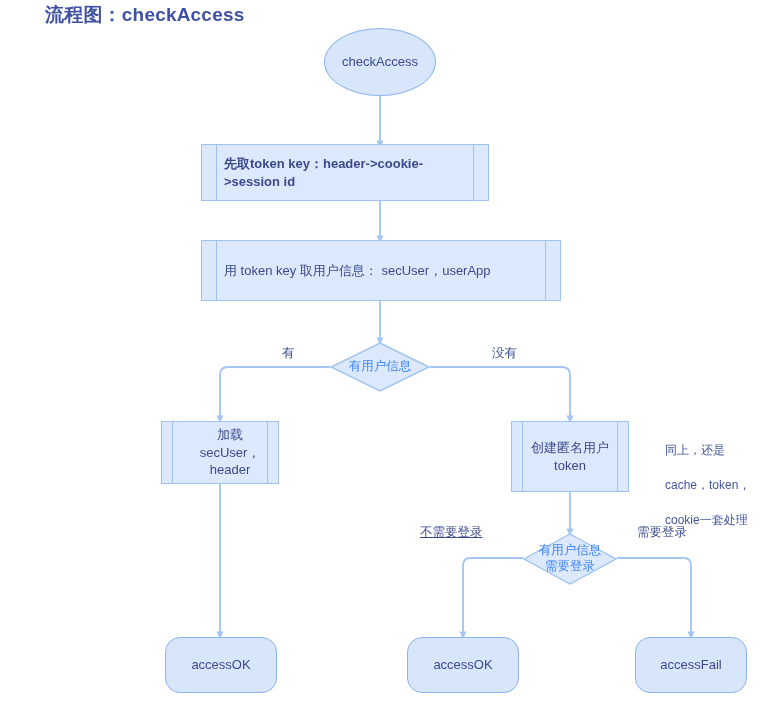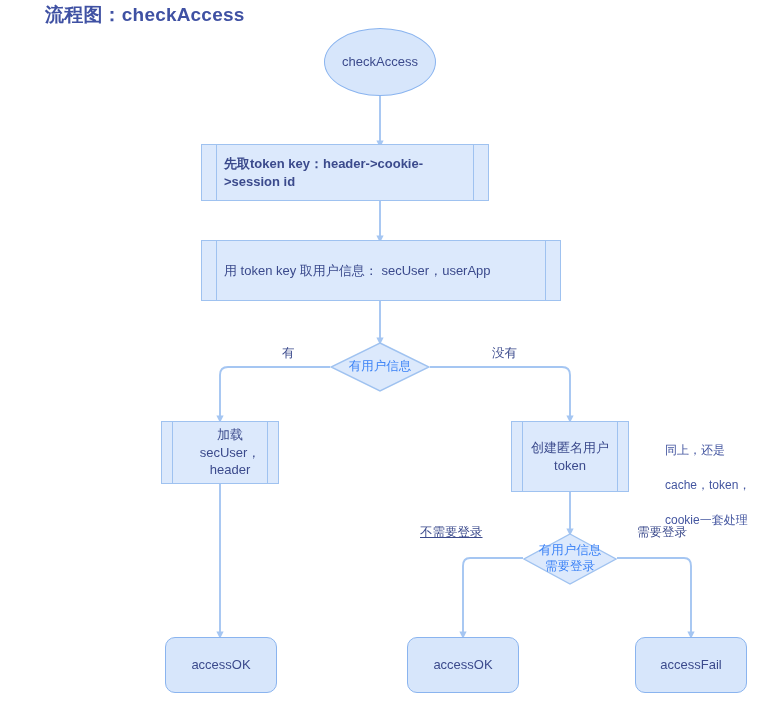--- a/index.html
+++ b/index.html
@@ -55,21 +55,21 @@
   .node-ellipse {
     background: #d7e6fb;
     border: 1.3px solid #8ab4ef;
     border-radius: 50%;
   }
 
   
   .node-stadium {
     background: #d7e6fb;
     border: 1.3px solid #8ab4ef;
-    border-radius: 10px;
+    border-radius: 15px;
   }
 
   
   .node-predef {
     background: #dce9fc;
     border: 1.3px solid #9fc2f0;
   }
   .node-predef .bar-l,
   .node-predef .bar-r {
     position: absolute;

